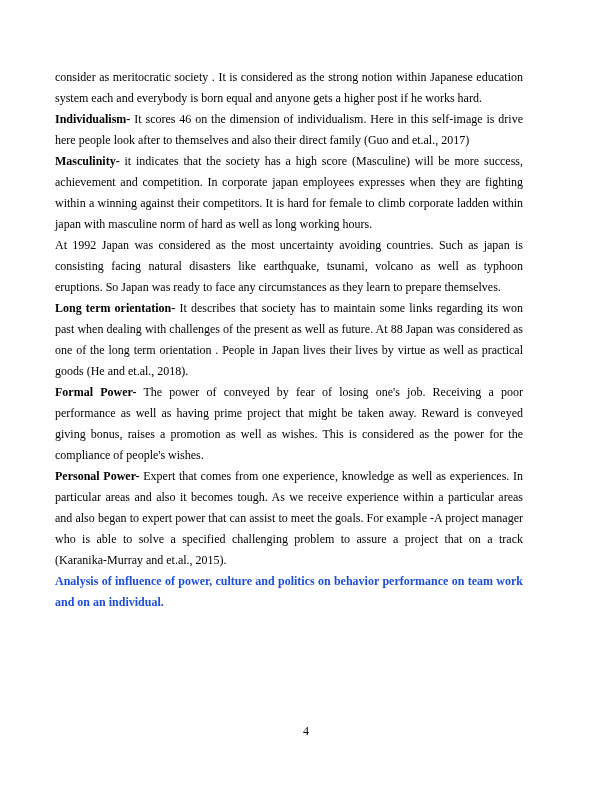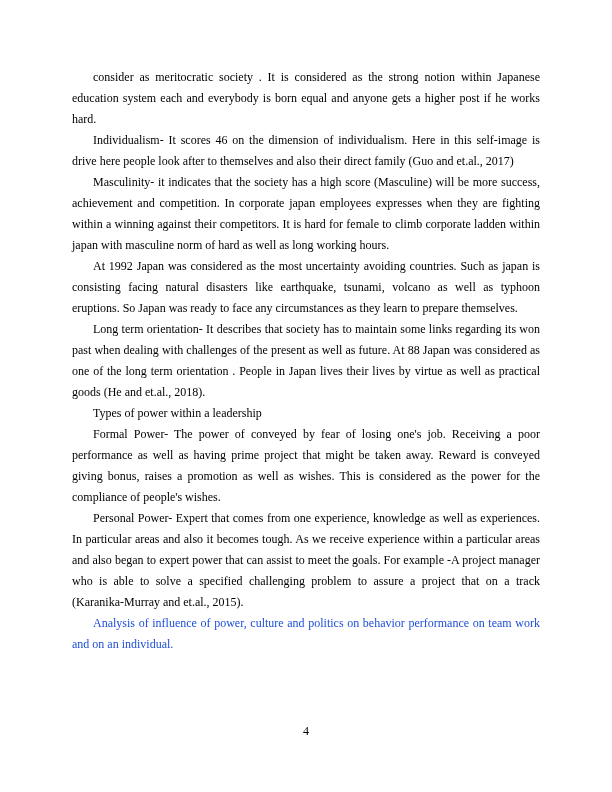--- a/index.html
+++ b/index.html
@@ -11,33 +11,32 @@
     position: relative;
     width: 612px;
     height: 792px;
     background: #ffffff;
     overflow: hidden;
     font-family: "Liberation Serif", serif;
     color: #000000;
   }
   .content {
     position: absolute;
-    left: 72px;
+    left: 55px;
     top: 67px;
     width: 468px;
   }
   .para {
     margin: 0;
     font-size: 12px;
     line-height: 21px;
     text-align: justify;
   }
   .lead {
-    font-weight: normal;
-    margin-left: 21px;
+    font-weight: bold;
   }
   .red {
     color: #1d4ed8;
     font-weight: bold;
   }
   .footer {
     position: absolute;
     top: 721px;
     left: 0;
     width: 612px;
@@ -57,21 +56,20 @@
     <p class="para"><span class="lead">Individualism-</span><span> It scores 46  on the dimension of individualism. Here in this self-image is drive here people look after to themselves and also their direct family (Guo  and et.al., 2017)</span></p>
 
     <p class="para"><span class="lead">Masculinity-</span><span> it indicates that the society has a high score (Masculine) will be more success, achievement and competition. In corporate japan employees expresses when they are fighting within a winning against their competitors. It is hard for female to climb corporate ladden within japan with masculine norm of hard as well as long working hours.</span></p>
 
 
     <p class="para"><span class="lead"></span><span>At 1992  Japan was considered as the most uncertainty avoiding countries. Such as japan is consisting facing natural disasters like earthquake, tsunami, volcano as well as typhoon eruptions. So Japan was ready to face any circumstances as they learn to prepare themselves.</span></p>
 
     <p class="para"><span class="lead">Long term orientation-</span><span>  It describes that society has to maintain some links regarding its won past when dealing with challenges of the present as well as future. At 88 Japan was considered as one of the long term orientation . People in Japan lives their lives by virtue as well as practical goods (He  and et.al., 2018).</span></p>
 
 
-    <p class="para"><span class="lead">Types of power within a leadership</span><span></span></p>
 
 
     <p class="para"><span class="lead">Formal Power-</span><span> The power of conveyed by fear of losing one's job. Receiving a poor performance as well as having prime project that might be taken away. Reward is conveyed giving bonus, raises a promotion as well as wishes. This is considered as the power for the compliance of people's wishes.</span></p>
 
     <p class="para"><span class="lead">Personal Power-</span><span> Expert that comes from one experience, knowledge as well as experiences. In particular areas and also it becomes tough. As we receive experience within a particular areas and also began to expert power that can assist to meet the goals. For example -A project manager who is able to solve a specified challenging problem to assure a project that on a track (Karanika-Murray  and et.al., 2015).</span></p>
 
     <p class="para red"><span class="lead">Analysis of influence of power, culture and politics on behavior performance on team work and on an individual.</span><span></span></p>
 
   </div>
 

